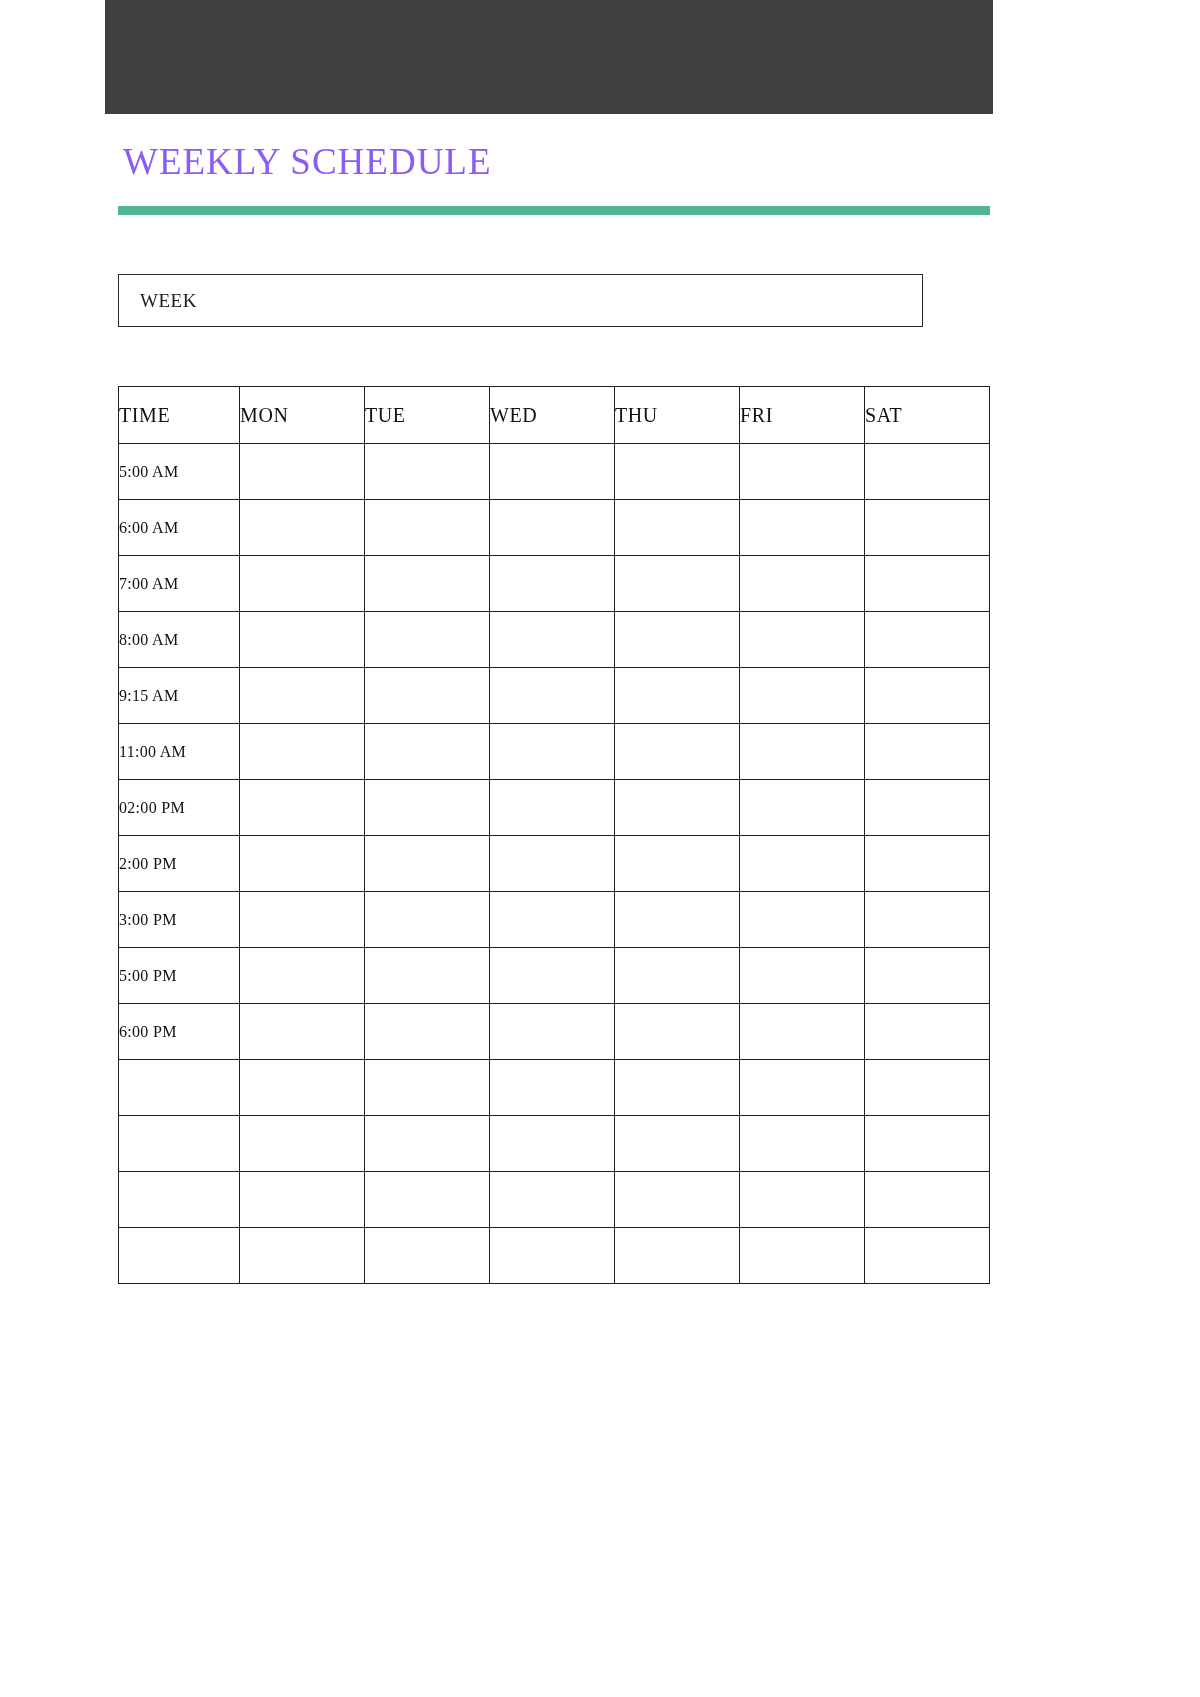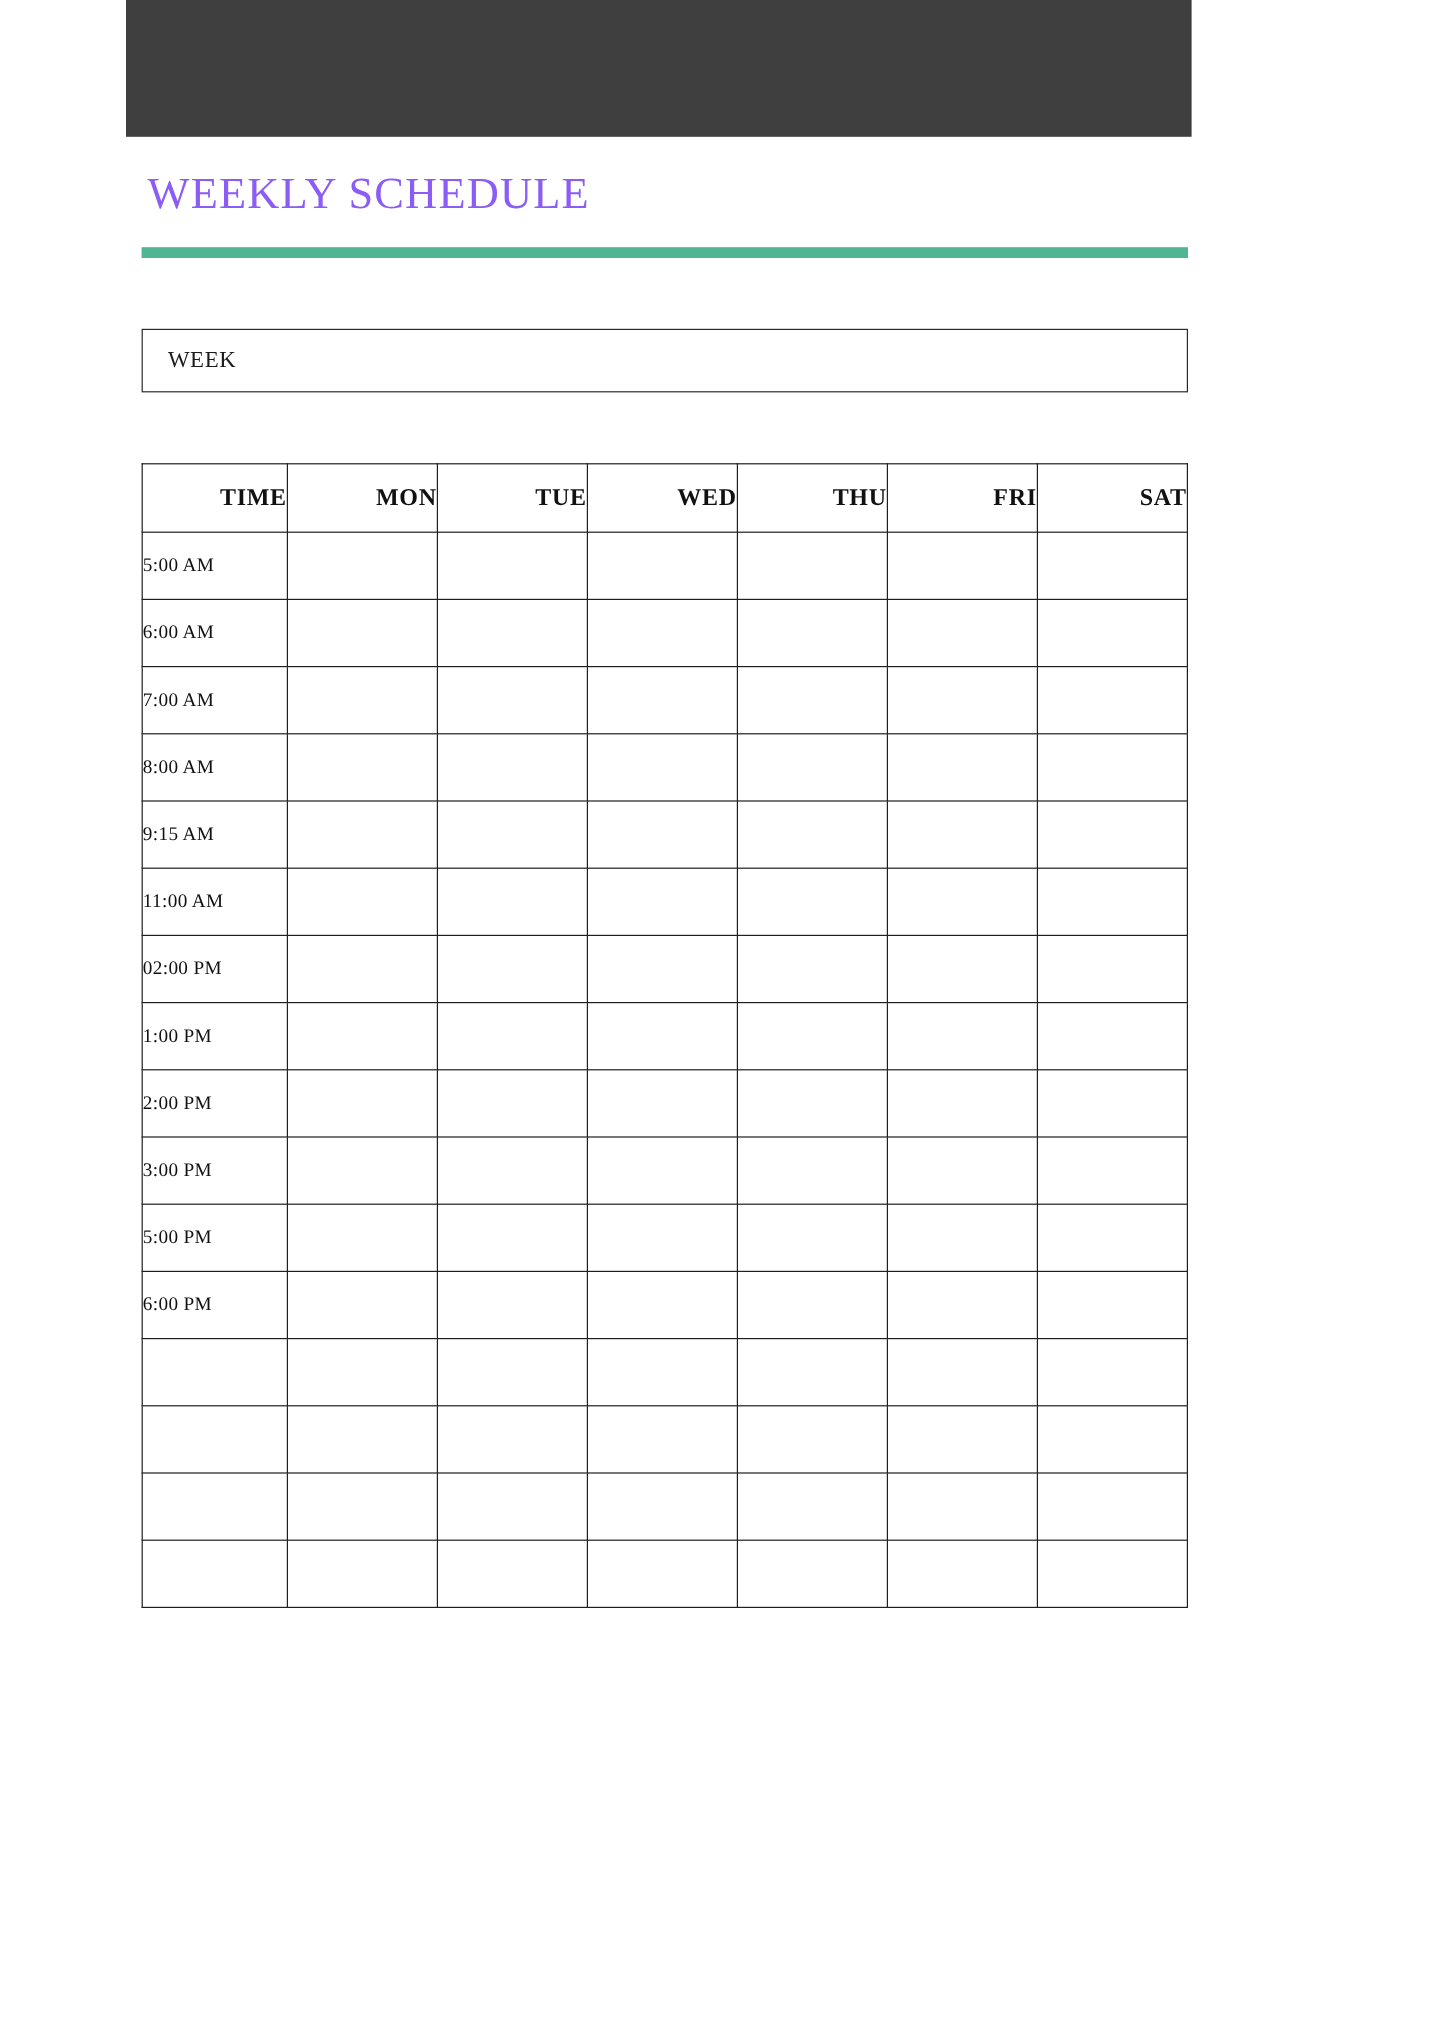--- a/index.html
+++ b/index.html
@@ -40,21 +40,21 @@
     left: 118px;
     top: 206px;
     width: 872px;
     height: 9px;
     background: var(--accent);
   }
   .week-box {
     position: absolute;
     left: 118px;
     top: 274px;
-    width: 872px;
+    width: 805px;
     height: 53px;
     border: 1.6px solid #2a2a2a;
     display: flex;
     align-items: center;
     padding-left: 21px;
     background: #ffffff;
   }
   .week-label {
     font-size: 19px;
     letter-spacing: 0.5px;
@@ -76,23 +76,23 @@
     background: #ffffff;
   }
   table.schedule th,
   table.schedule td {
     border: 1.5px solid var(--border);
     background: #ffffff;
   }
   table.schedule th {
     height: 57px;
     font-size: 20px;
-    font-weight: 700;
+    font-weight: 400;
     letter-spacing: 0.6px;
-    text-align: right;
+    text-align: left;
     vertical-align: middle;
     color: #111111;
   }
   table.schedule td {
     height: 56px;
     vertical-align: middle;
   }
   td.time-cell {
     font-size: 16px;
     letter-spacing: 0.3px;
@@ -196,29 +196,20 @@
       <tr>
         <td class="time-cell">02:00 PM</td>
         <td class="day-cell"></td>
         <td class="day-cell"></td>
         <td class="day-cell"></td>
         <td class="day-cell"></td>
         <td class="day-cell"></td>
         <td class="day-cell"></td>
       </tr>
       <tr>
-        <td class="time-cell">1:00 PM</td>
-        <td class="day-cell"></td>
-        <td class="day-cell"></td>
-        <td class="day-cell"></td>
-        <td class="day-cell"></td>
-        <td class="day-cell"></td>
-        <td class="day-cell"></td>
-      </tr>
-      <tr>
         <td class="time-cell">2:00 PM</td>
         <td class="day-cell"></td>
         <td class="day-cell"></td>
         <td class="day-cell"></td>
         <td class="day-cell"></td>
         <td class="day-cell"></td>
         <td class="day-cell"></td>
       </tr>
       <tr>
         <td class="time-cell">3:00 PM</td>

